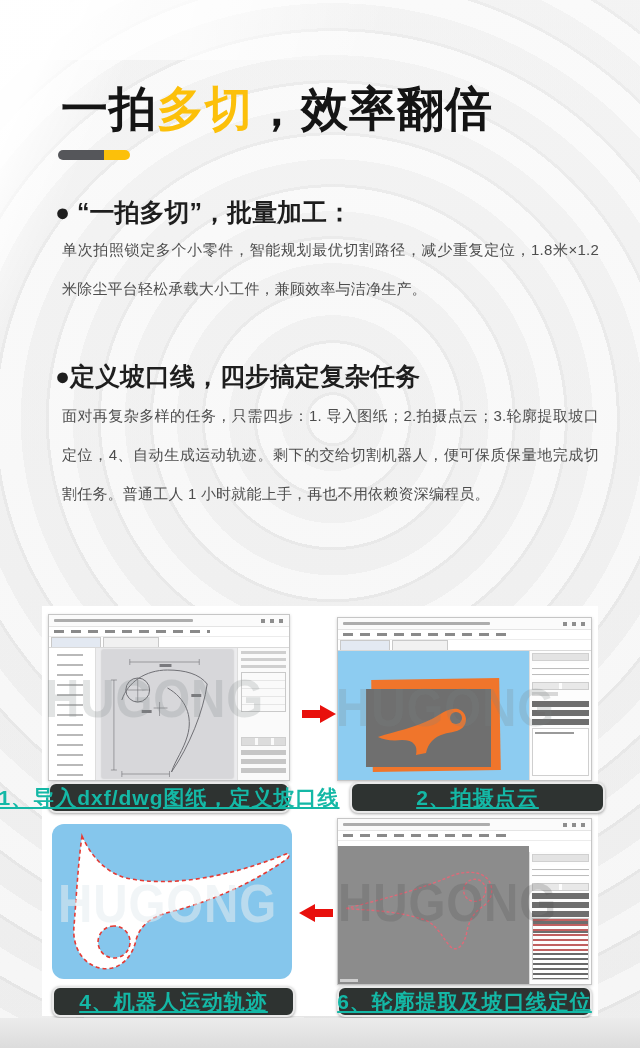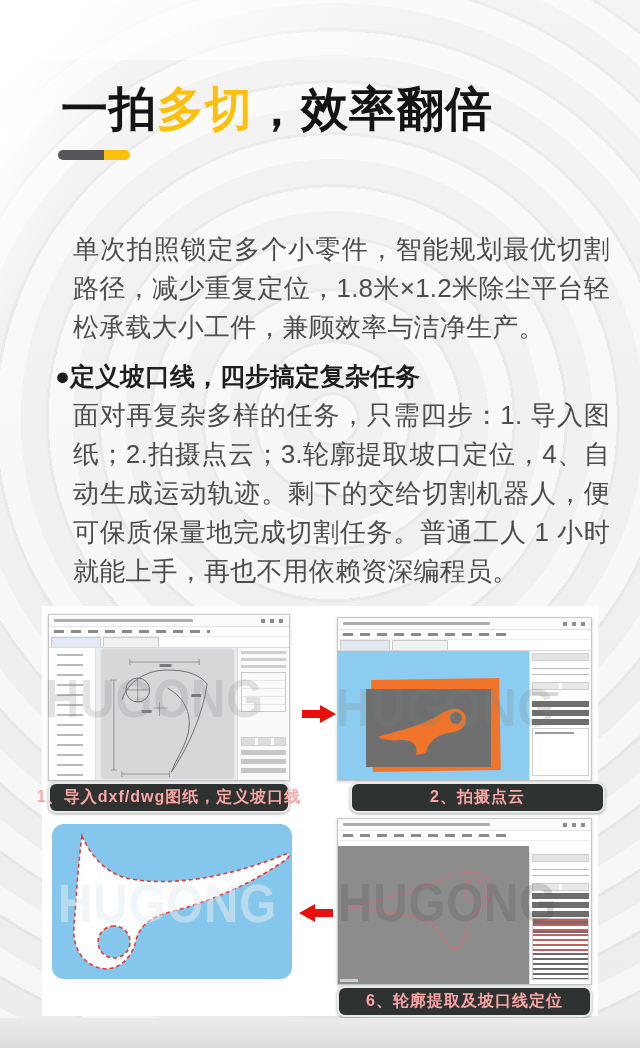--- a/index.html
+++ b/index.html
@@ -16,29 +16,29 @@
   
   .title{position:absolute;left:49px;top:66px;margin:12px;font-size:47px;font-weight:900;
     color:#141414;letter-spacing:1px;white-space:nowrap;}
   .title .accent{color:#fcc00a;}
   .underline{position:absolute;left:58px;top:150px;width:72px;height:10px;border-radius:6px;overflow:hidden;display:flex;}
   .u-dark{width:46px;height:100%;background:#55565a;display:block;}
   .u-gold{width:26px;height:100%;background:#fcc00a;display:block;}
   .h-sec{position:absolute;left:55px;font-size:25px;font-weight:bold;color:#1e1e1e;white-space:nowrap;}
   .h1pos{top:196px;}
   .h2pos{top:360px;}
-  .para{position:absolute;left:73px;width:537px;margin:0;font-size:26px;line-height:39px;
+  .para{position:absolute;left:62px;width:537px;margin:0;font-size:15px;line-height:39px;
     color:#4d4d4d;text-align:justify;letter-spacing:.2px;}
   .p1pos{top:230px;}
   .p2pos{top:396px;}
   
   .panel{position:absolute;left:42px;top:606px;width:556px;height:410px;background:#fff;}
   .badge{position:absolute;height:27px;background:#2e3331;border:2px solid #e9e9e9;border-radius:8px;
     box-shadow:0 1px 3px rgba(0,0,0,.35);display:flex;align-items:center;justify-content:center;
-    color:#fca5a5;font-weight:bold;font-size:16px;letter-spacing:1px;white-space:nowrap;}
+    color:#14b8a6;font-weight:bold;font-size:21px;letter-spacing:1px;white-space:nowrap;text-decoration:underline;}
   .badge1{left:48px;top:782px;width:238px;}
   .badge2{left:350px;top:782px;width:251px;}
   .badge4{left:52px;top:986px;width:239px;}
   .badge3{left:337px;top:986px;width:251px;}
   .arrow{position:absolute;width:34px;height:22px;}
   .arrow-top{left:302px;top:703px;}
   .arrow-bottom{left:299px;top:902px;}
   
   .win{position:absolute;background:#fff;border:1px solid #c6c6c6;box-shadow:0 1px 3px rgba(0,0,0,.18);}
   .win-tl{left:48px;top:614px;width:240px;height:165px;}
@@ -110,20 +110,21 @@
 <div class="page">
   <div class="streak"></div>
 
   <h1 class="title"><span>一拍</span><span class="accent">多切</span><span>，效率翻倍</span></h1>
 
   <div class="underline">
     <span class="u-dark"></span>
     <span class="u-gold"></span>
   </div>
 
+  <div class="h-sec h1pos">● “一拍多切”，批量加工：</div>
   <p class="para p1pos">单次拍照锁定多个小零件，智能规划最优切割路径，减少重复定位，1.8米×1.2米除尘平台轻松承载大小工件，兼顾效率与洁净生产。</p>
 
   <div class="h-sec h2pos">●定义坡口线，四步搞定复杂任务</div>
   <p class="para p2pos">面对再复杂多样的任务，只需四步：1. 导入图纸；2.拍摄点云；3.轮廓提取坡口定位，4、自动生成运动轨迹。剩下的交给切割机器人，便可保质保量地完成切割任务。普通工人 1 小时就能上手，再也不用依赖资深编程员。</p>
 
   <div class="panel"></div>
 
   <div class="win win-tl">
     <div class="tbar">
       <i class="tb-line"></i>
@@ -240,16 +241,17 @@
 
   <svg class="arrow arrow-top" viewBox="0 0 34 22">
     <polygon points="0,7 18,7 18,2 34,11 18,20 18,15 0,15" fill="#e8100c"></polygon>
   </svg>
   <svg class="arrow arrow-bottom" viewBox="0 0 34 22">
     <polygon points="34,7 16,7 16,2 0,11 16,20 16,15 34,15" fill="#e8100c"></polygon>
   </svg>
 
   <div class="badge badge1">1、导入dxf/dwg图纸，定义坡口线</div>
   <div class="badge badge2">2、拍摄点云</div>
+  <div class="badge badge4">4、机器人运动轨迹</div>
   <div class="badge badge3">6、轮廓提取及坡口线定位</div>
 
   <div class="bottomband"></div>
 </div>
 
 </body></html>

